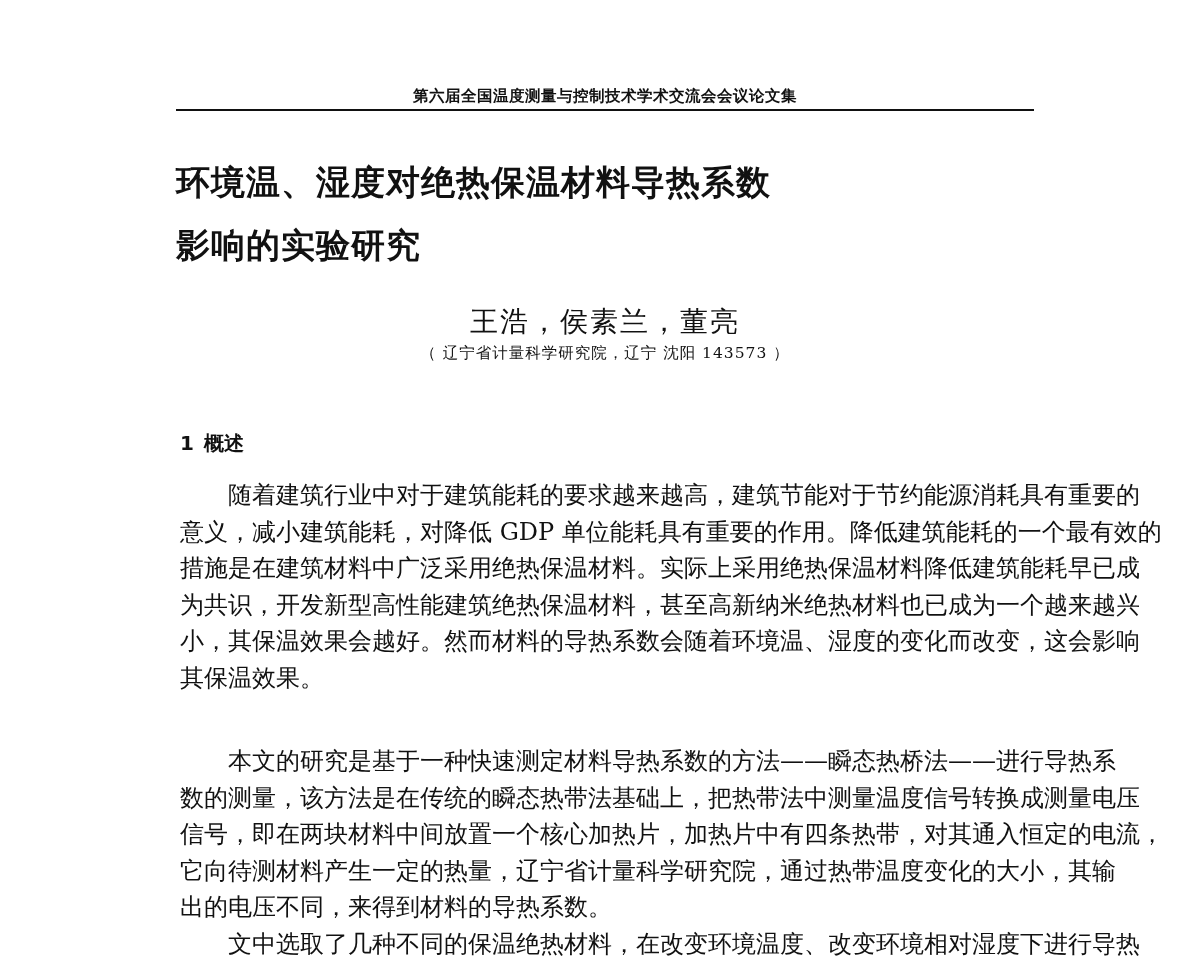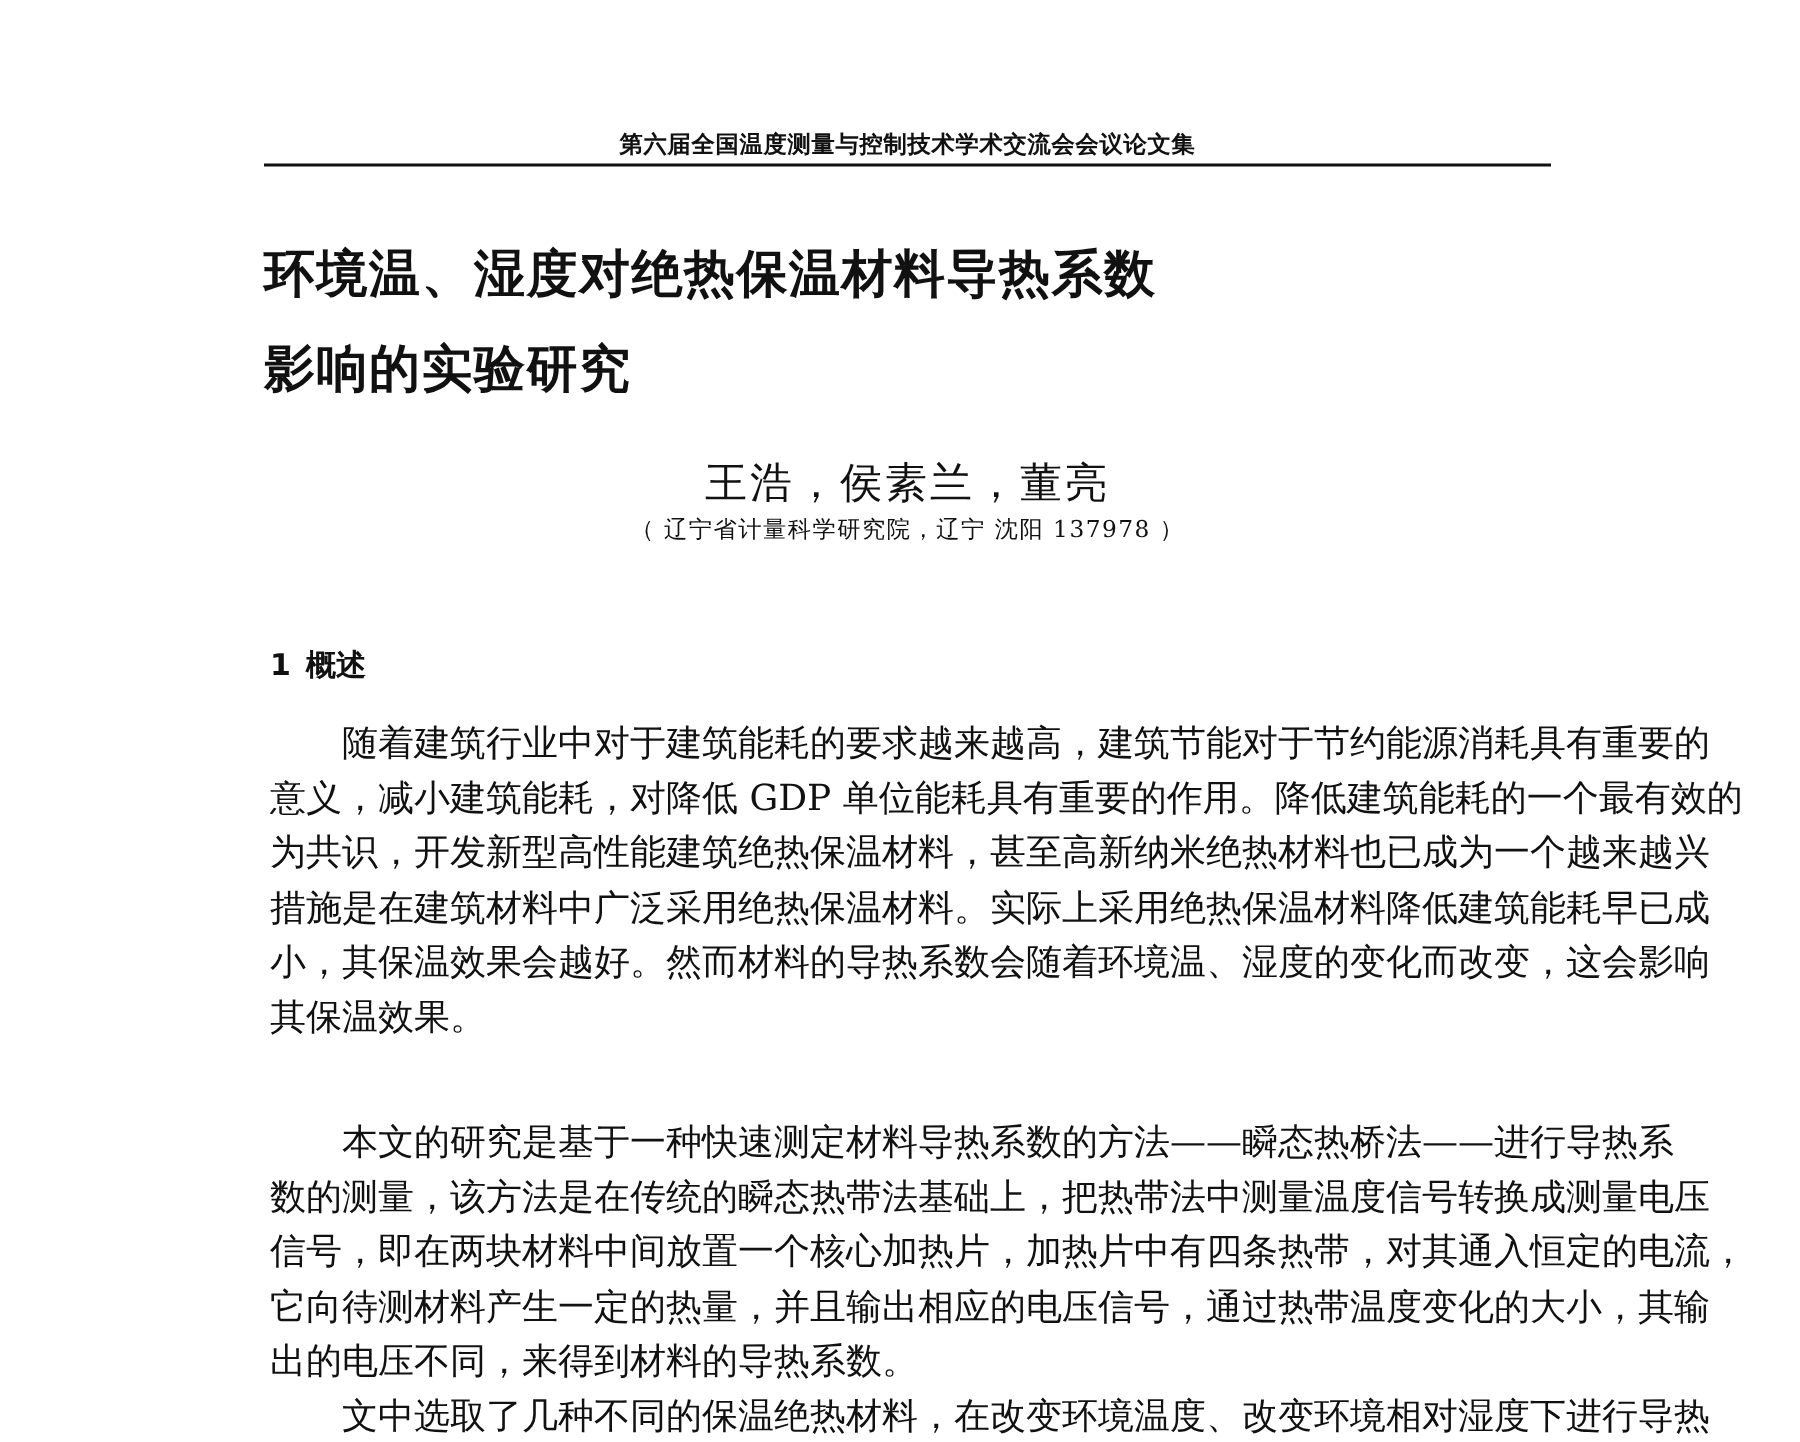--- a/index.html
+++ b/index.html
@@ -54,40 +54,40 @@
 
 <div class="page">
 
   <div class="running-head">第六届全国温度测量与控制技术学术交流会会议论文集</div>
   <div class="head-rule"></div>
 
   <div class="title l1">环境温、湿度对绝热保温材料导热系数</div>
   <div class="title l2">影响的实验研究</div>
 
   <div class="authors">王浩，侯素兰，董亮</div>
-  <div class="affil">（ 辽宁省计量科学研究院，辽宁  沈阳 137978 ）</div>
+  <div class="affil">（ 辽宁省计量科学研究院，辽宁  沈阳 143573 ）</div>
 
   <div class="section-heading">
     <span class="num">1</span><span>概述</span>
   </div>
 
   <div class="body-text" style="top: 477px;">
     <span class="line first">随着建筑行业中对于建筑能耗的要求越来越高，建筑节能对于节约能源消耗具有重要的</span>
     <span class="line">意义，减小建筑能耗，对降低 GDP 单位能耗具有重要的作用。降低建筑能耗的一个最有效的</span>
+    <span class="line">措施是在建筑材料中广泛采用绝热保温材料。实际上采用绝热保温材料降低建筑能耗早已成</span>
     <span class="line">为共识，开发新型高性能建筑绝热保温材料，甚至高新纳米绝热材料也已成为一个越来越兴</span>
-    <span class="line">措施是在建筑材料中广泛采用绝热保温材料。实际上采用绝热保温材料降低建筑能耗早已成</span>
     <span class="line">小，其保温效果会越好。然而材料的导热系数会随着环境温、湿度的变化而改变，这会影响</span>
     <span class="line last">其保温效果。</span>
   </div>
 
   <div class="body-text" style="top: 743px;">
     <span class="line first">本文的研究是基于一种快速测定材料导热系数的方法——瞬态热桥法——进行导热系</span>
     <span class="line">数的测量，该方法是在传统的瞬态热带法基础上，把热带法中测量温度信号转换成测量电压</span>
     <span class="line">信号，即在两块材料中间放置一个核心加热片，加热片中有四条热带，对其通入恒定的电流，</span>
-    <span class="line">它向待测材料产生一定的热量，并且输出相应的电压信号，通过热带温度变化的大小，其输</span>
+    <span class="line">它向待测材料产生一定的热量，辽宁省计量科学研究院，通过热带温度变化的大小，其输</span>
     <span class="line last">出的电压不同，来得到材料的导热系数。</span>
   </div>
 
   <div class="body-text" style="top: 926px;">
     <span class="line first">文中选取了几种不同的保温绝热材料，在改变环境温度、改变环境相对湿度下进行导热</span>
   </div>
 
 </div>
 
 </body></html>

